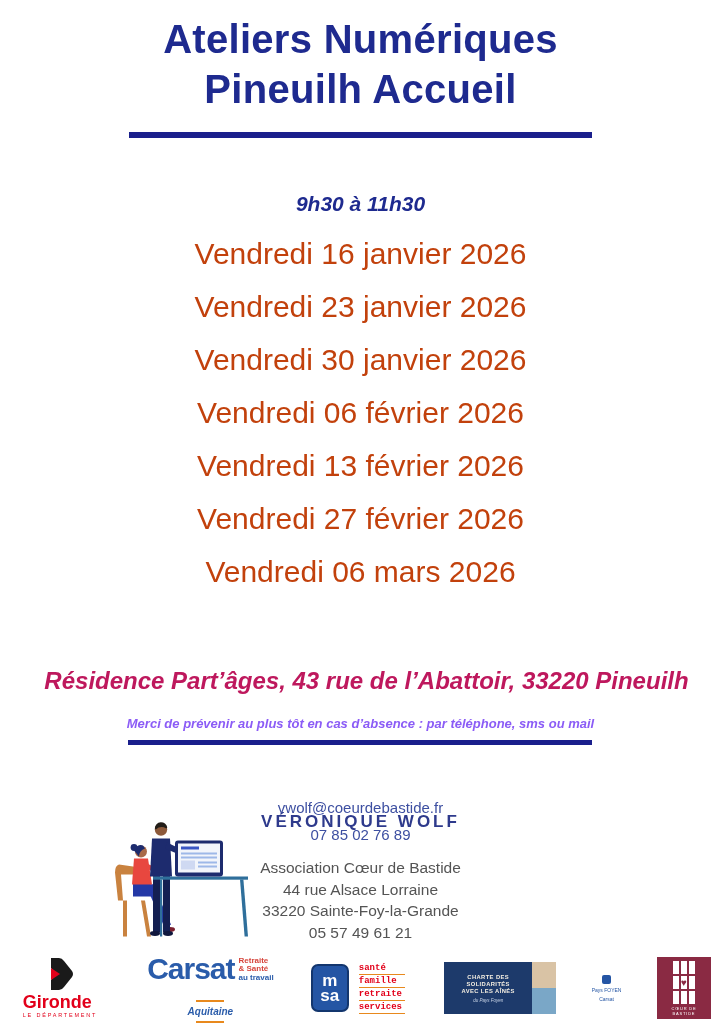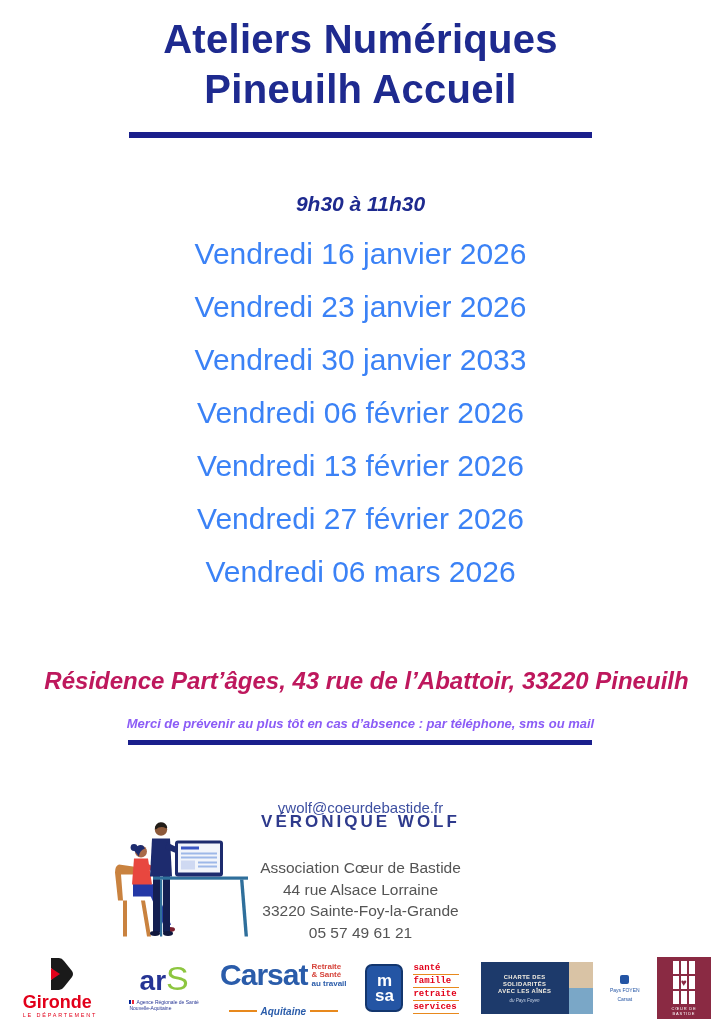--- a/index.html
+++ b/index.html
@@ -5,21 +5,21 @@
   html,body{margin:0;padding:0;background:#888;}
   .page{position:relative;width:721px;height:1024px;background:#ffffff;margin:0 auto;
         font-family:"Liberation Sans", sans-serif;overflow:hidden;}
   .centered{position:absolute;left:0;width:100%;text-align:center;}
 
   .title{top:14px;color:#1e2a8f;font-weight:700;font-size:40px;line-height:50px;letter-spacing:0.3px;}
   .hr{position:absolute;background:#1a1f8c;}
   .hr1{top:132px;left:129px;width:463px;height:6px;}
   .time{top:168px;color:#1e2a8f;font-weight:700;font-style:italic;font-size:21px;margin-top:24px;}
 
-  .dates{top:227px;color:#3b82f6;font-size:30px;text-align:center;}
+  .dates{top:227px;color:#c2410c;font-size:30px;text-align:center;}
   .date-row{height:53px;line-height:53px;}
 
   .address{top:666px;color:#be185d;font-weight:700;font-style:italic;font-size:24px;line-height:30px;padding-left:6px;}
   .note{top:716px;color:#8b5cf6;font-weight:700;font-style:italic;font-size:13px;line-height:16px;}
   .hr2{top:740px;left:128px;width:464px;height:5px;}
 
   .contact-name{top:812px;color:#2e3a8c;font-weight:700;font-size:17px;letter-spacing:3px;line-height:20px;}
   .contact-email{top:799px;color:#3d4fa1;font-size:15px;line-height:18px;}
   .contact-phone{top:826px;color:#3d4fa1;font-size:15px;line-height:18px;}
   .assoc{top:857px;color:#545454;font-size:15.5px;line-height:21.5px;}
@@ -50,21 +50,21 @@
   .ars-sub{color:#253494;font-size:5px;line-height:6px;text-align:left;margin-top:1px;}
   .flag-dot{display:inline-block;width:5px;height:4px;background:linear-gradient(90deg,#002395 33%,#fff 33%,#fff 66%,#ed2939 66%);margin-right:1px;}
 
   
   .carsat{width:130px;}
   .carsat-row{display:flex;align-items:flex-start;gap:4px;}
   .carsat-name{color:#2a5caa;font-weight:700;font-size:30px;line-height:30px;letter-spacing:-1px;}
   .carsat-tag{font-size:8px;line-height:8.5px;font-weight:700;text-align:left;padding-top:3px;}
   .carsat-tag .red{color:#d6453c;display:block;}
   .carsat-tag .blue{color:#2a5caa;display:block;}
-  .carsat-region{display:flex;align-items:center;gap:4px;margin-top:16px;}
+  .carsat-region{display:flex;align-items:center;gap:4px;margin-top:16px;flex-direction:column;}
   .carsat-region .oline{width:28px;height:2px;background:#e8891d;}
   .carsat-region .rname{color:#2a5caa;font-style:italic;font-size:10px;font-weight:700;}
 
   
   .msa{flex-direction:row;width:98px;gap:6px;align-items:center;}
   .msa-mark{width:44px;height:44px;background:#2455a4;border-radius:7px;color:#fff;
             display:flex;flex-direction:column;align-items:center;justify-content:center;
             font-weight:700;font-size:17px;line-height:15px;border:2px solid #13366e;}
   .msa-services{list-style:none;margin:4px;padding:0;font-family:Liberation Mono, monospace;}
   .msa-services li{color:#e2001a;font-size:9px;font-weight:700;line-height:10px;
@@ -101,35 +101,36 @@
     <span>Pineuilh Accueil</span>
   </h1>
 
   <div class="hr hr1"></div>
 
   <div class="centered time">9h30 à 11h30</div>
 
   <div class="centered dates">
     <div class="date-row">Vendredi 16 janvier 2026</div>
     <div class="date-row">Vendredi 23 janvier 2026</div>
-    <div class="date-row">Vendredi 30 janvier 2033</div>
+    <div class="date-row">Vendredi 30 janvier 2026</div>
     <div class="date-row">Vendredi 06 février 2026</div>
     <div class="date-row">Vendredi 13 février 2026</div>
     <div class="date-row">Vendredi 27 février 2026</div>
     <div class="date-row">Vendredi 06 mars 2026</div>
   </div>
 
   <div class="centered address">Résidence Part’âges, 43 rue de l’Abattoir, 33220 Pineuilh</div>
 
   <div class="centered note">Merci de prévenir au plus tôt en cas d’absence :  par téléphone, sms ou mail</div>
 
   <div class="hr hr2"></div>
 
   <div class="centered contact-name">VÉRONIQUE WOLF</div>
   <div class="centered contact-email">vwolf@coeurdebastide.fr</div>
+  <div class="centered contact-phone">07 85 02 76 89</div>
 
   <div class="centered assoc">
     <div>Association Cœur de Bastide</div>
     <div>44 rue Alsace Lorraine</div>
     <div>33220 Sainte-Foy-la-Grande</div>
     <div>05 57 49 61 21</div>
   </div>
 
   <svg class="illustration" viewBox="0 0 145 125" xmlns="http://www.w3.org/2000/svg">
 
@@ -179,30 +180,20 @@
       <svg width="26" height="32" viewBox="0 0 26 32">
         <path d="M4,0 L12,0 Q15,0 17,3 L25,13 Q27,16 25,19 L17,29 Q15,32 12,32 L4,32 L4,22 L9,16 L4,10 Z" fill="#1a1a1a"></path>
         <polygon points="4,10 13,16 4,22" fill="#e2001a"></polygon>
       </svg>
       <div>
         <div class="gironde-name">Gironde</div>
         <div class="gironde-sub">LE DÉPARTEMENT</div>
       </div>
     </div>
 
-    <div class="logo ars">
-      <div class="ars-word">
-        <span class="ars-ar">ar</span><span class="ars-s">S</span>
-      </div>
-      <div class="ars-sub">
-        <span class="flag-dot"></span>
-        <span>Agence Régionale de Santé</span><br>
-        <span>Nouvelle-Aquitaine</span>
-      </div>
-    </div>
 
     <div class="logo carsat">
       <div class="carsat-row">
         <span class="carsat-name">Carsat</span>
         <span class="carsat-tag">
           <span class="red">Retraite</span>
           <span class="red">&amp; Santé</span>
           <span class="blue">au travail</span>
         </span>
       </div>

